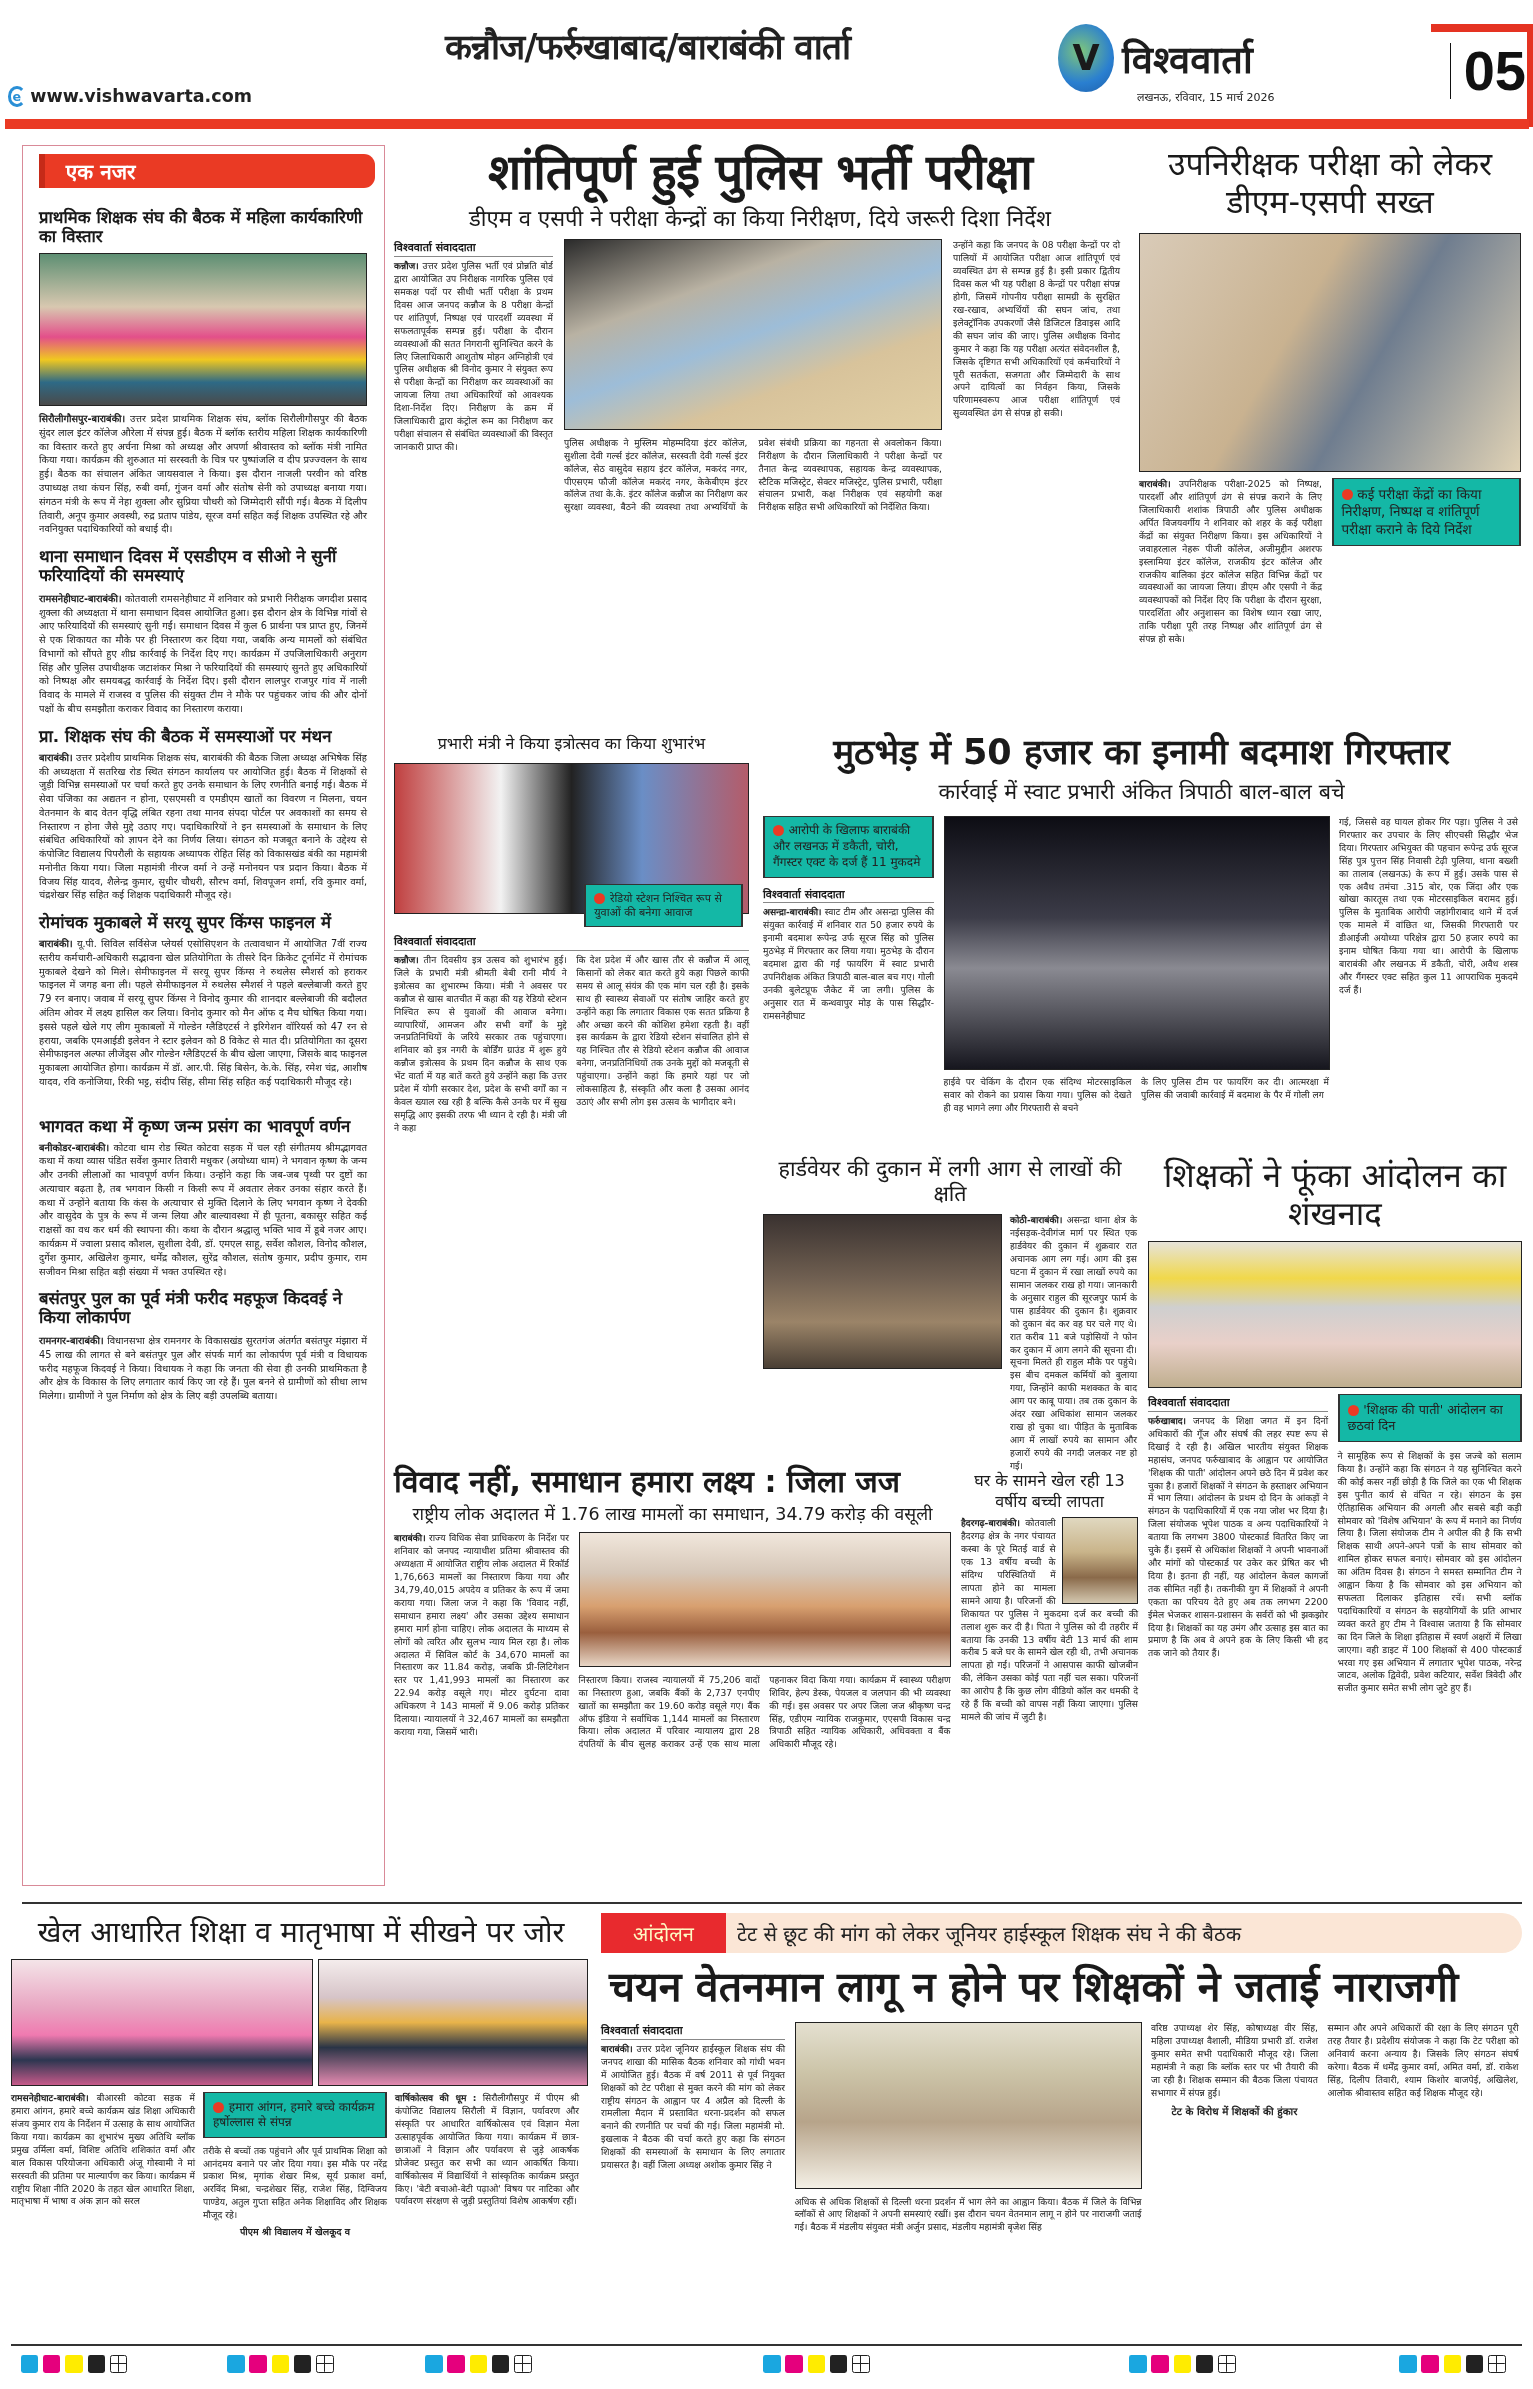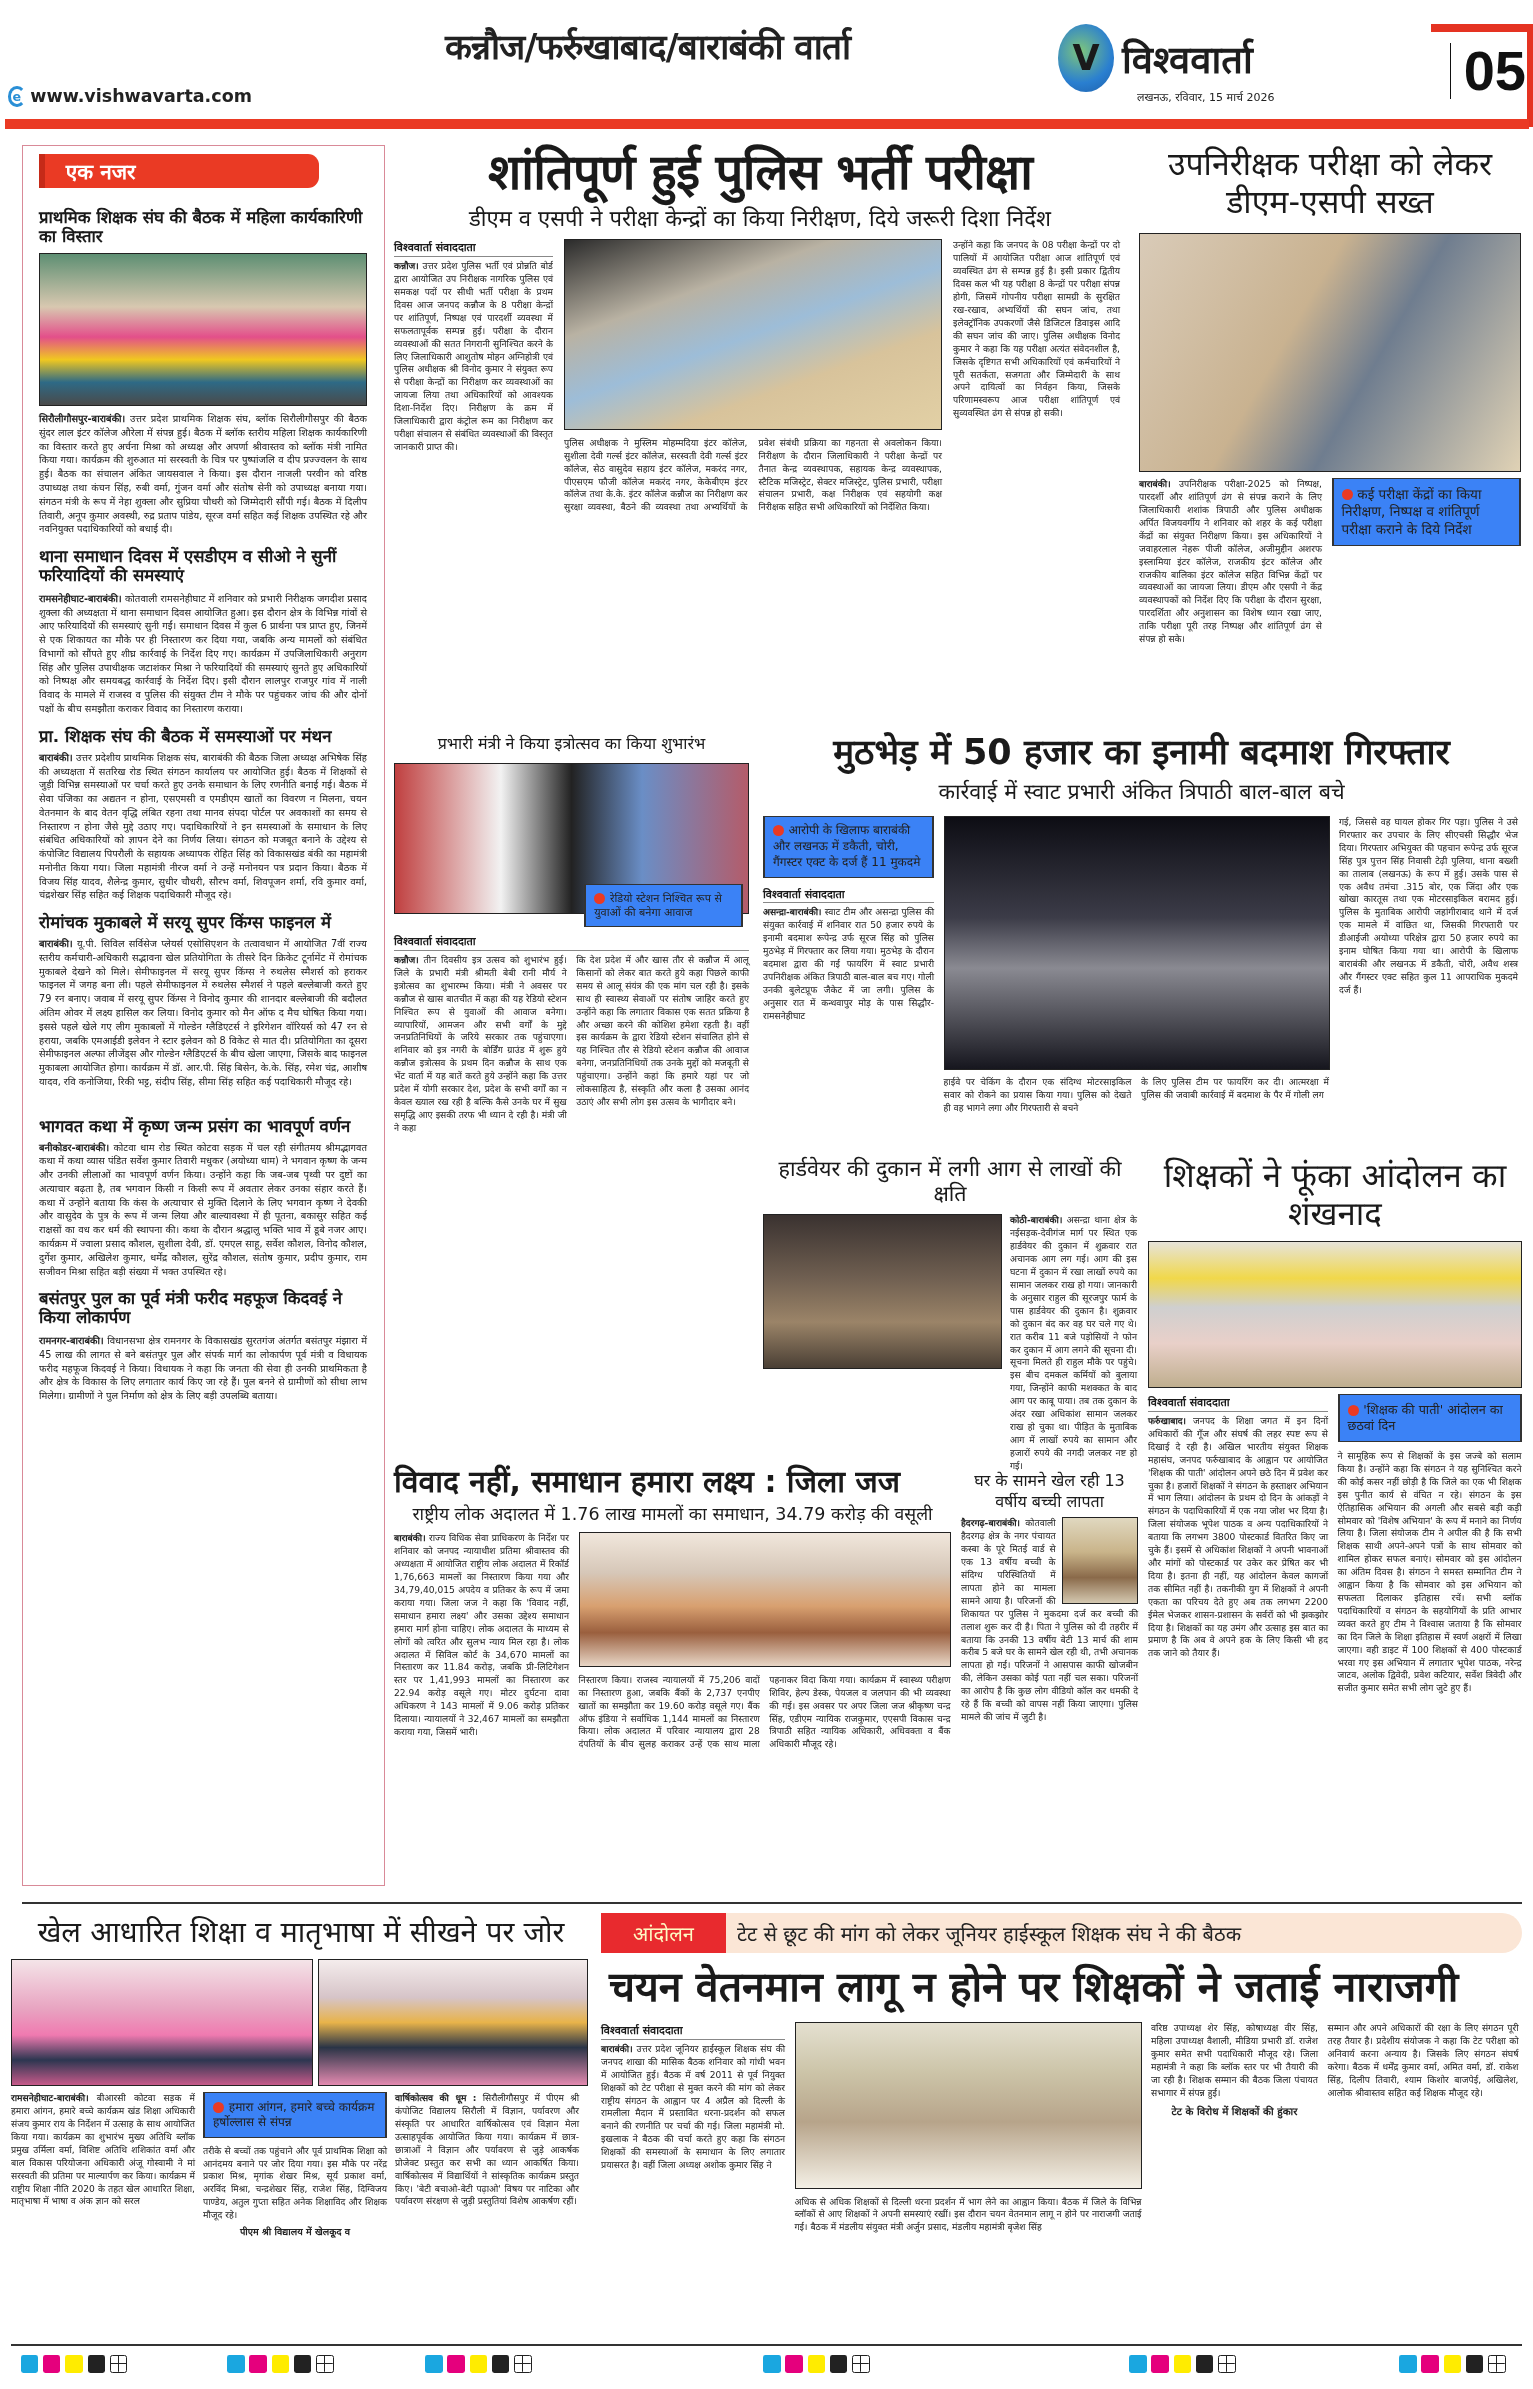--- a/index.html
+++ b/index.html
@@ -28,21 +28,21 @@
 .photo.p3{background:linear-gradient(120deg,#d9cbb8,#c9b290 40%,#6f7d8f 60%,#e0d2b5)}
 .photo.p4{background:linear-gradient(90deg,#c04040,#f2f2f2 30%,#222 50%,#6a8ec6 70%,#b45c6a)}
 .photo.p5{background:linear-gradient(180deg,#0d0d14,#3c3c48 40%,#8a8a92 60%,#16161e)}
 .photo.p6{background:linear-gradient(180deg,#3a3230,#6e5e50 40%,#9b8468 70%,#4a3f35)}
 .photo.p7{background:linear-gradient(180deg,#e6e3da,#f1d84a 25%,#cfcfcf 45%,#e9d0c9 70%,#bfae8e)}
 .photo.p8{background:linear-gradient(180deg,#f1e7dc,#d6c7b8 30%,#d8a070 55%,#9a5f3e 75%,#e8d6c6)}
 .photo.p9{background:linear-gradient(180deg,#f4e4e8,#e8a2c0 40%,#f07ab0 60%,#2c3650 80%,#c65a8a)}
 .photo.p10{background:linear-gradient(180deg,#f4ecec,#d6c4c8 30%,#e8b34a 50%,#2a3446 70%,#e38ab0)}
 .photo.p11{background:linear-gradient(180deg,#e4e0d0,#ccc4a8 30%,#b7a48a 60%,#f4f0e6)}
 .photo.p13{background:linear-gradient(180deg,#e0d8c0,#c9b48a 40%,#8a6a4a 70%,#d4c8b0)}
-.callout{background:#3b82f6;border-left:2.4px solid #333;border-right:2.4px solid #333;border-top:1.6px solid #333;border-bottom:1.6px solid #333;padding:6.4px 8px;font-size:13.5px;line-height:1.3;color:#222}
+.callout{background:#14b8a6;border-left:2.4px solid #333;border-right:2.4px solid #333;border-top:1.6px solid #333;border-bottom:1.6px solid #333;padding:6.4px 8px;font-size:13.5px;line-height:1.3;color:#222}
 .callout .dot{display:inline-block;width:11px;height:11px;border-radius:50%;background:#ea3a24;margin-right:4.8px;vertical-align:middle}
 .byline{font-size:11px;font-weight:bold;border-bottom:1.6px solid #888;padding-bottom:1.6px;margin-bottom:3.2px}
 .rule{background:#333}
 .cmyk{display:flex;gap:4.8px;align-items:center}
 .cmyk span{width:17.5px;height:17.5px;border-radius:2.4px;display:inline-block}
 .cmyk .reg{border:1.2px solid #222;background:linear-gradient(#222,#222) center/100% 1.2px no-repeat,linear-gradient(#222,#222) center/1.2px 100% no-repeat,#fff}
 .andolan{display:flex;align-items:center;background:#fbe6d6;border-radius:0 24px 24px 0;height:40px}
 .andolan .tag{background:#e82a2e;color:#fef9c3;font-size:20px;padding:0 32px;height:100%;display:flex;align-items:center}
 .andolan .txt{font-size:20px;padding-left:11px;color:#222}
 </style>
@@ -58,21 +58,21 @@
   <div class="globe">V</div>
   <div class="name">विश्ववार्ता</div>
 </div>
 <div class="abs dateline">लखनऊ, रविवार, 15 मार्च 2026</div>
 <div class="abs pageno">
   <span>05</span>
 </div>
 <div class="abs redbar"></div>
 
 <div class="abs box" style="left:22px;top:145px;width:363px;height:1741px;">
-  <div style="position:absolute;left:16px;top:8px;width:280px" class="sec-label">एक नजर</div>
+  <div style="position:absolute;left:16px;top:8px;width:336px" class="sec-label">एक नजर</div>
 
   <div style="position:absolute;left:16px;top:62px;width:328px">
     <h3 class="h-col">प्राथमिक शिक्षक संघ की बैठक में महिला कार्यकारिणी का विस्तार</h3>
     <div class="photo p1" style="height:153px;margin:6.4px 0"></div>
     <p class="body"><b>सिरौलीगौसपुर-बाराबंकी।</b> <span>उत्तर प्रदेश प्राथमिक शिक्षक संघ, ब्लॉक सिरौलीगौसपुर की बैठक सुंदर लाल इंटर कॉलेज औरेला में संपन्न हुई। बैठक में ब्लॉक स्तरीय महिला शिक्षक कार्यकारिणी का विस्तार करते हुए अर्चना मिश्रा को अध्यक्ष और अपर्णा श्रीवास्तव को ब्लॉक मंत्री नामित किया गया। कार्यक्रम की शुरुआत मां सरस्वती के चित्र पर पुष्पांजलि व दीप प्रज्ज्वलन के साथ हुई। बैठक का संचालन अंकित जायसवाल ने किया। इस दौरान नाजली परवीन को वरिष्ठ उपाध्यक्ष तथा कंचन सिंह, रुबी वर्मा, गुंजन वर्मा और संतोष सेनी को उपाध्यक्ष बनाया गया। संगठन मंत्री के रूप में नेहा शुक्ला और सुप्रिया चौधरी को जिम्मेदारी सौंपी गई। बैठक में दिलीप तिवारी, अनूप कुमार अवस्थी, रुद्र प्रताप पांडेय, सूरज वर्मा सहित कई शिक्षक उपस्थित रहे और नवनियुक्त पदाधिकारियों को बधाई दी।</span></p>
 
     <h3 class="h-col" style="margin-top:11px">थाना समाधान दिवस में एसडीएम व सीओ ने सुनीं फरियादियों की समस्याएं</h3>
     <p class="body" style="margin-top:6.4px"><b>रामसनेहीघाट-बाराबंकी।</b> <span>कोतवाली रामसनेहीघाट में शनिवार को प्रभारी निरीक्षक जगदीश प्रसाद शुक्ला की अध्यक्षता में थाना समाधान दिवस आयोजित हुआ। इस दौरान क्षेत्र के विभिन्न गांवों से आए फरियादियों की समस्याएं सुनी गईं। समाधान दिवस में कुल 6 प्रार्थना पत्र प्राप्त हुए, जिनमें से एक शिकायत का मौके पर ही निस्तारण कर दिया गया, जबकि अन्य मामलों को संबंधित विभागों को सौंपते हुए शीघ्र कार्रवाई के निर्देश दिए गए। कार्यक्रम में उपजिलाधिकारी अनुराग सिंह और पुलिस उपाधीक्षक जटाशंकर मिश्रा ने फरियादियों की समस्याएं सुनते हुए अधिकारियों को निष्पक्ष और समयबद्ध कार्रवाई के निर्देश दिए। इसी दौरान लालपुर राजपुर गांव में नाली विवाद के मामले में राजस्व व पुलिस की संयुक्त टीम ने मौके पर पहुंचकर जांच की और दोनों पक्षों के बीच समझौता कराकर विवाद का निस्तारण कराया।</span></p>
 
     <h3 class="h-col" style="margin-top:11px">प्रा. शिक्षक संघ की बैठक में समस्याओं पर मंथन</h3>

